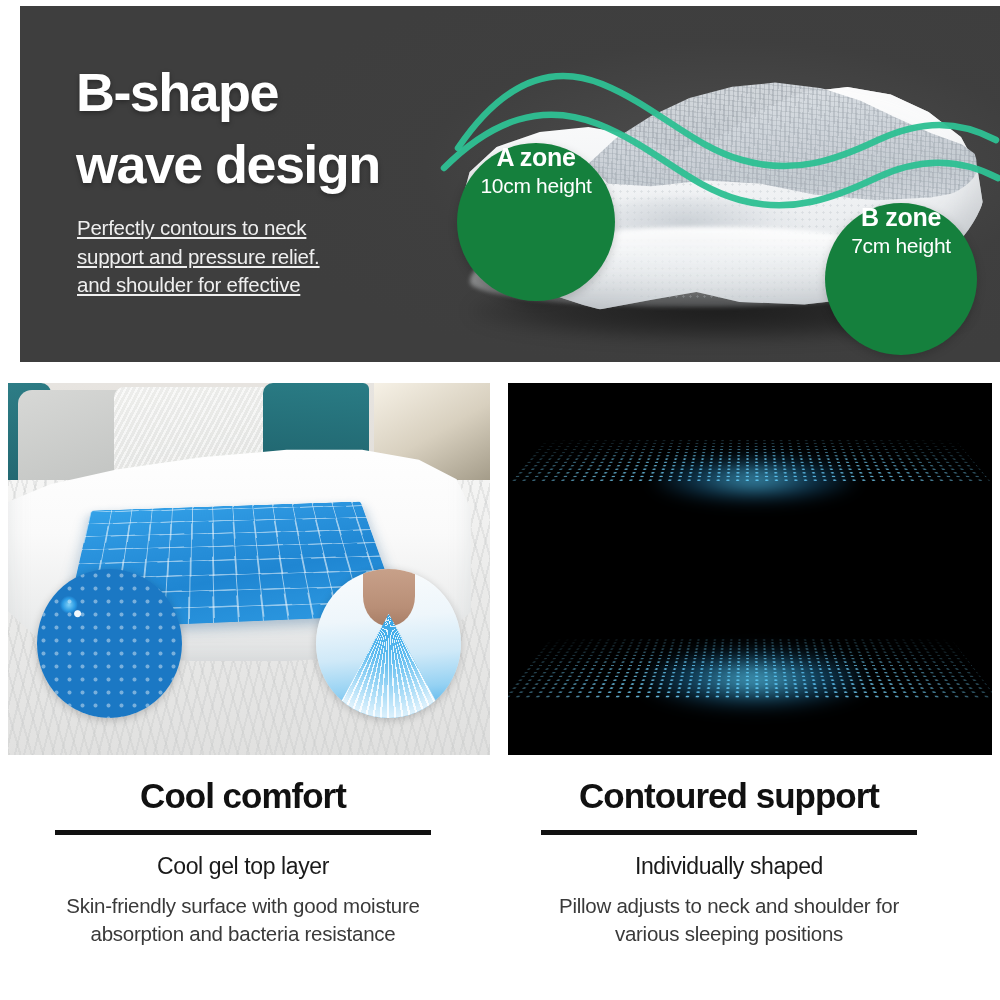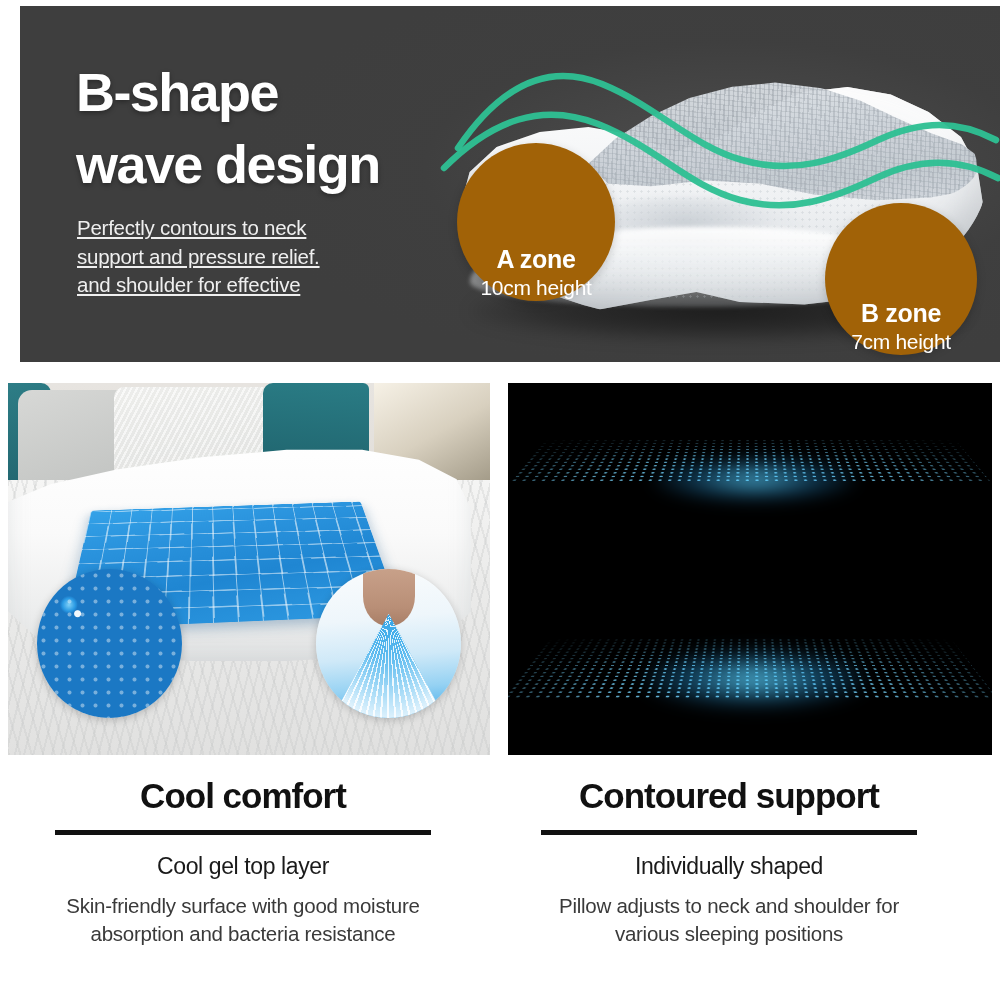--- a/index.html
+++ b/index.html
@@ -140,26 +140,26 @@
     left:0; top:0;
     width:580px; height:334px;
     overflow:visible;
     z-index:4;
   }
 
   
   .zone-badge {
     position:absolute;
     border-radius:50%;
-    background:#a16207;
+    background:#15803d;
     color:#ffffff;
     display:flex;
     flex-direction:column;
     align-items:center;
-    justify-content:flex-end;
+    justify-content:flex-start;
     z-index:5;
     box-shadow:0 3px 10px rgba(0,0,0,.18);
   }
   .zone-badge .zone-title { font-size:25px; font-weight:bold; letter-spacing:-.3px; line-height:29px; }
   .zone-badge .zone-sub   { font-size:21px; letter-spacing:-.3px; line-height:26px; margin-top:1px; }
   #zone-a { left:437px; top:137px; width:158px; height:158px; }
   #zone-b { left:805px; top:197px; width:152px; height:152px; }
 
   
   #photo-row {

